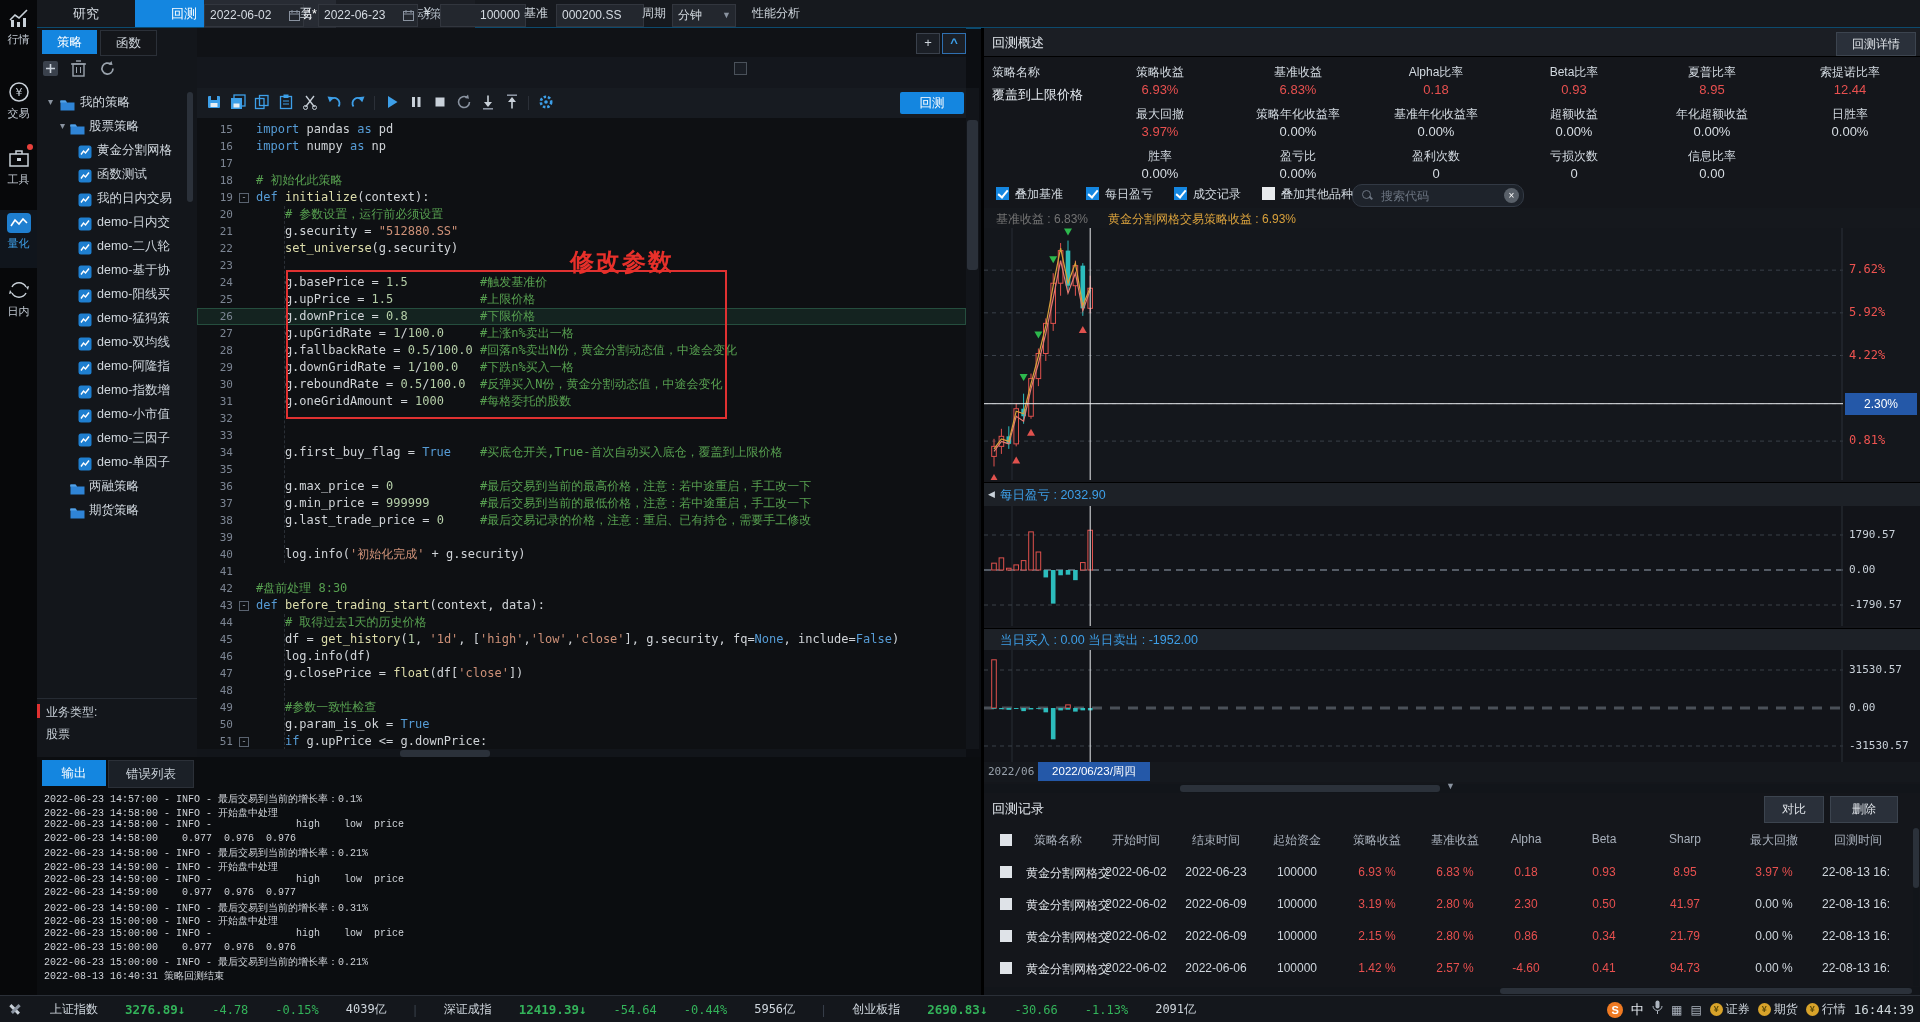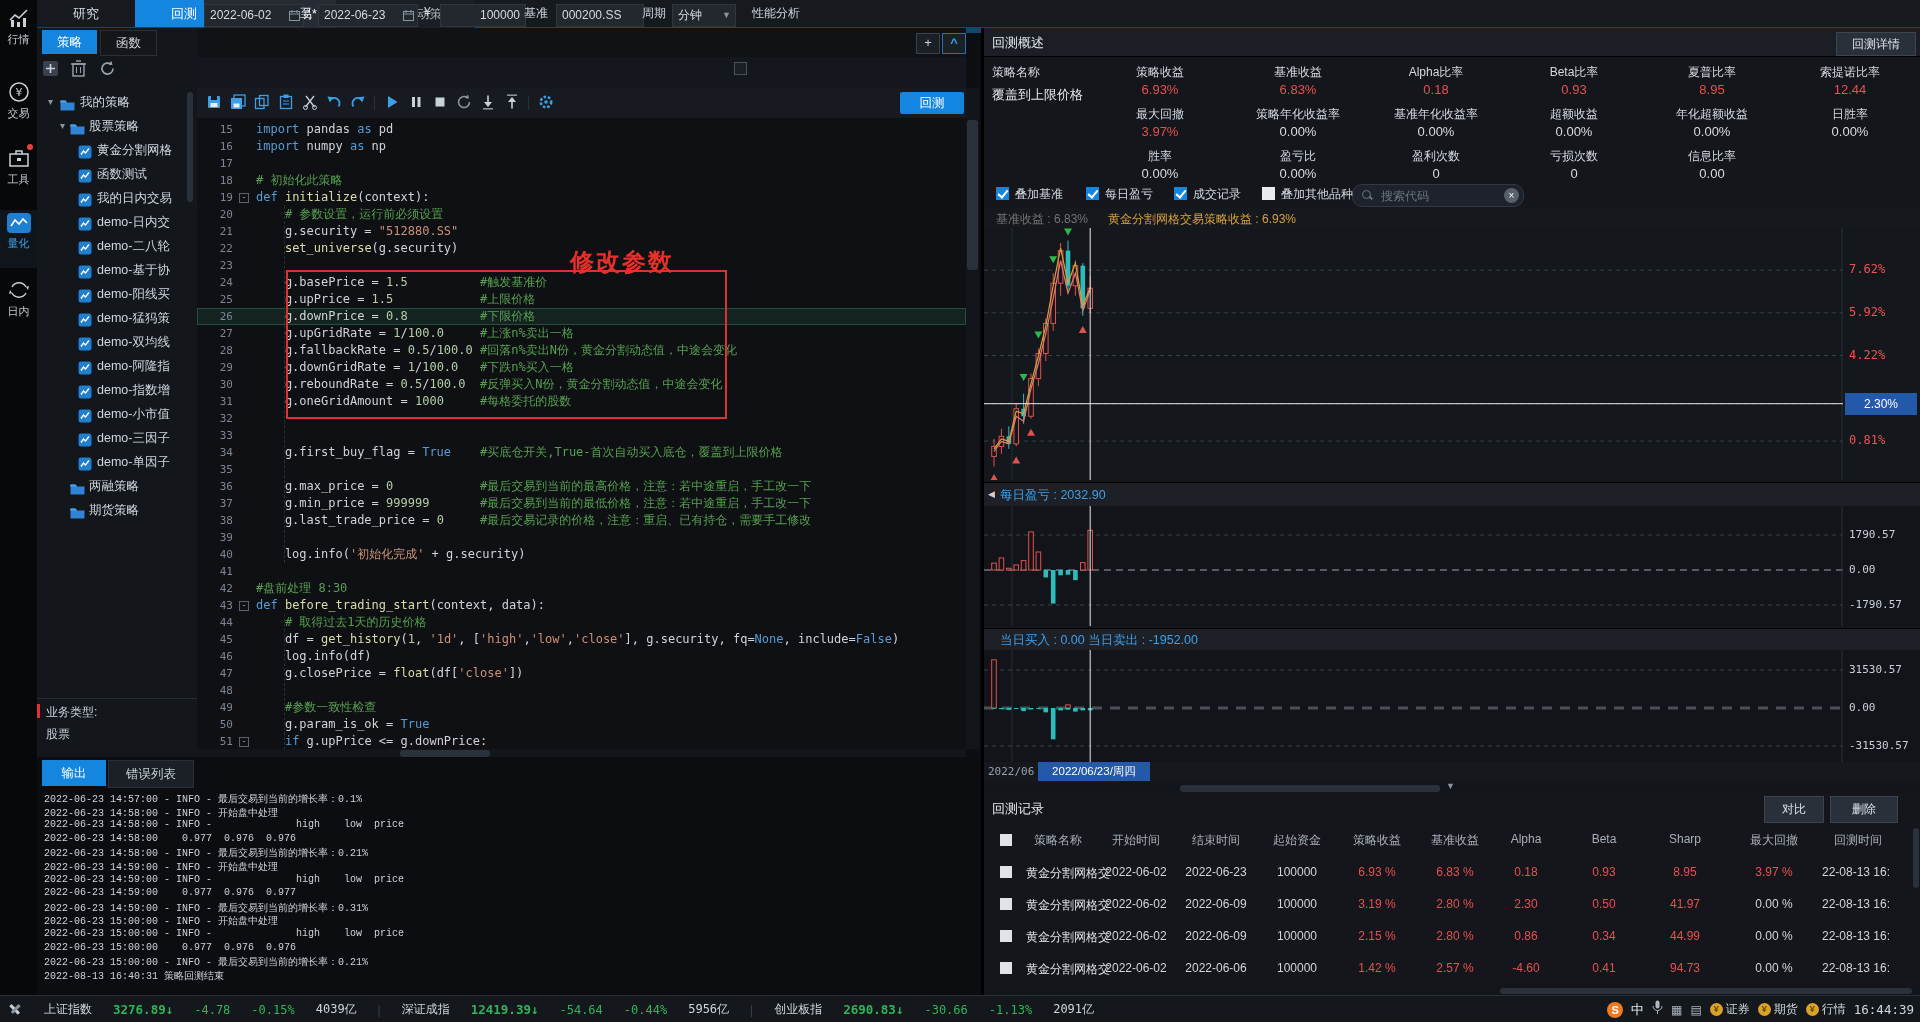--- a/index.html
+++ b/index.html
@@ -9,21 +9,21 @@
   .abs{position:absolute;}
   
   .rail{position:absolute;left:0;top:0;width:37px;height:995px;background:#07080a;}
   .rail-item{position:absolute;left:0;width:37px;height:58px;text-align:center;cursor:pointer;}
   .rail-item .ric{display:block;margin:2px auto 2px;}
   .rail-label{font-size:11px;color:#c2cad3;display:block;}
   .rail-item.active{background:#10151c;}
   .rail-item.active .rail-label{color:#3d9fe8;}
   .rail-badge{position:absolute;right:4px;top:0px;width:6px;height:6px;border-radius:50%;background:#e8413c;}
   
-  .menubar{position:absolute;left:37px;top:0;width:1883px;height:27px;background:#16191e;display:flex;border-bottom:6px solid #0c4a6e;}
+  .menubar{position:absolute;left:37px;top:0;width:1883px;height:27px;background:#16191e;display:flex;border-bottom:2px solid #0c4a6e;}
   .menu-item{width:98px;height:27px;line-height:27px;text-align:center;font-size:13px;color:#d5dbe2;cursor:pointer;}
   .menu-item.active{background:#1486e0;color:#fff;}
   
   .lpanel{position:absolute;left:37px;top:28px;width:160px;height:729px;background:#13161b;border-right:1px solid #000;}
   .ptab{position:absolute;top:2px;height:24px;line-height:24px;text-align:center;font-size:12.5px;color:#cfd6dd;cursor:pointer;}
   .ptab.active{background:#1486e0;color:#fff;}
   .ptab.idle{background:#14161a;border:1px solid #2b3038;}
   .tree-item{position:absolute;height:24px;line-height:24px;font-size:12.5px;color:#cfd6dd;white-space:nowrap;cursor:pointer;width:160px;overflow:hidden;}
   .tree-item .tarrow{position:absolute;top:0;font-size:10px;color:#8a93a0;}
   .tree-item .ticn{position:absolute;top:5px;}
@@ -80,21 +80,21 @@
   .axis-label-red{position:absolute;font-size:12px;color:#ef5350;font-family:"DejaVu Sans Mono",monospace;}
   .axis-label-w{position:absolute;font-size:11px;color:#c9d1d9;font-family:"DejaVu Sans Mono",monospace;}
   .axis-cursor{position:absolute;width:72px;height:22px;line-height:22px;text-align:center;background:#2458a8;color:#fff;font-size:12px;}
   .chead{position:absolute;left:984px;width:936px;background:#1d2127;border-top:1px solid #000;border-bottom:1px solid #000;}
   .chead .t{position:absolute;left:16px;top:4px;font-size:12.5px;color:#3d9fe8;}
   .tbl-h{position:absolute;font-size:12px;color:#a7afba;width:100px;text-align:center;}
   .tbl-c{position:absolute;font-size:12px;width:100px;text-align:center;white-space:nowrap;}
   .wsq{position:absolute;width:12px;height:12px;background:#dfe3e8;cursor:pointer;}
   
   .statusbar{position:absolute;left:0;top:995px;width:1920px;height:27px;background:#14171c;border-top:1px solid #2a2f37;}
-  .sb-left{position:absolute;left:8px;top:0;height:27px;display:flex;align-items:center;gap:21px;}
+  .sb-left{position:absolute;left:8px;top:0;height:27px;display:flex;align-items:center;gap:27px;}
   .sb-right{position:absolute;right:6px;top:0;height:27px;display:flex;align-items:center;gap:8px;}
   .sb-name{font-size:12px;color:#cfd6dd;}
   .sb-num{font-size:12.5px;color:#33b35a;font-family:"DejaVu Sans Mono",monospace;font-weight:bold;}
   .sb-chg{font-size:12px;color:#33b35a;font-family:"DejaVu Sans Mono",monospace;}
   .sb-vol{font-size:12px;color:#cfd6dd;font-family:"DejaVu Sans Mono",monospace;}
   .sb-sep{color:#3a414c;font-size:12px;}
   .coin{display:inline-block;width:13px;height:13px;border-radius:50%;background:#d8a32a;color:#5c4a08;font-size:9px;line-height:13px;text-align:center;font-weight:bold;}
   .sb-time{font-size:12.5px;color:#cfd8dc;font-family:"DejaVu Sans Mono",monospace;}
   .sbadge{display:inline-block;width:16px;height:16px;border-radius:50%;background:#f07a22;color:#fff;font-weight:bold;font-size:11px;text-align:center;line-height:16px;}
   .zhbadge{font-size:13px;color:#e3e8ee;}
@@ -765,21 +765,21 @@
       <div class="tbl-c" style="left: 1822px; top: 897px; color: rgb(207, 214, 221); width: 98px; text-align: left; overflow: hidden;">22-08-13 16:</div>
       <div class="wsq" style="left: 1000px; top: 930px;"></div>
       <div class="tbl-c" style="left: 1026px; top: 929px; color: rgb(223, 227, 232); width: 88px; text-align: left; overflow: hidden;">黄金分割网格交</div>
       <div class="tbl-c" style="left: 1086px; top: 929px; color: rgb(207, 214, 221);">2022-06-02</div>
       <div class="tbl-c" style="left: 1166px; top: 929px; color: rgb(207, 214, 221);">2022-06-09</div>
       <div class="tbl-c" style="left: 1247px; top: 929px; color: rgb(207, 214, 221);">100000</div>
       <div class="tbl-c" style="left: 1327px; top: 929px; color: rgb(232, 80, 79);">2.15 %</div>
       <div class="tbl-c" style="left: 1405px; top: 929px; color: rgb(232, 80, 79);">2.80 %</div>
       <div class="tbl-c" style="left: 1476px; top: 929px; color: rgb(232, 80, 79);">0.86</div>
       <div class="tbl-c" style="left: 1554px; top: 929px; color: rgb(232, 80, 79);">0.34</div>
-      <div class="tbl-c" style="left: 1635px; top: 929px; color: rgb(232, 80, 79);">44.99</div>
+      <div class="tbl-c" style="left: 1635px; top: 929px; color: rgb(232, 80, 79);">21.79</div>
       <div class="tbl-c" style="left: 1724px; top: 929px; color: rgb(207, 214, 221);">0.00 %</div>
       <div class="tbl-c" style="left: 1822px; top: 929px; color: rgb(207, 214, 221); width: 98px; text-align: left; overflow: hidden;">22-08-13 16:</div>
       <div class="wsq" style="left: 1000px; top: 962px;"></div>
       <div class="tbl-c" style="left: 1026px; top: 961px; color: rgb(223, 227, 232); width: 88px; text-align: left; overflow: hidden;">黄金分割网格交</div>
       <div class="tbl-c" style="left: 1086px; top: 961px; color: rgb(207, 214, 221);">2022-06-02</div>
       <div class="tbl-c" style="left: 1166px; top: 961px; color: rgb(207, 214, 221);">2022-06-06</div>
       <div class="tbl-c" style="left: 1247px; top: 961px; color: rgb(207, 214, 221);">100000</div>
       <div class="tbl-c" style="left: 1327px; top: 961px; color: rgb(232, 80, 79);">1.42 %</div>
       <div class="tbl-c" style="left: 1405px; top: 961px; color: rgb(232, 80, 79);">2.57 %</div>
       <div class="tbl-c" style="left: 1476px; top: 961px; color: rgb(232, 80, 79);">-4.60</div>

